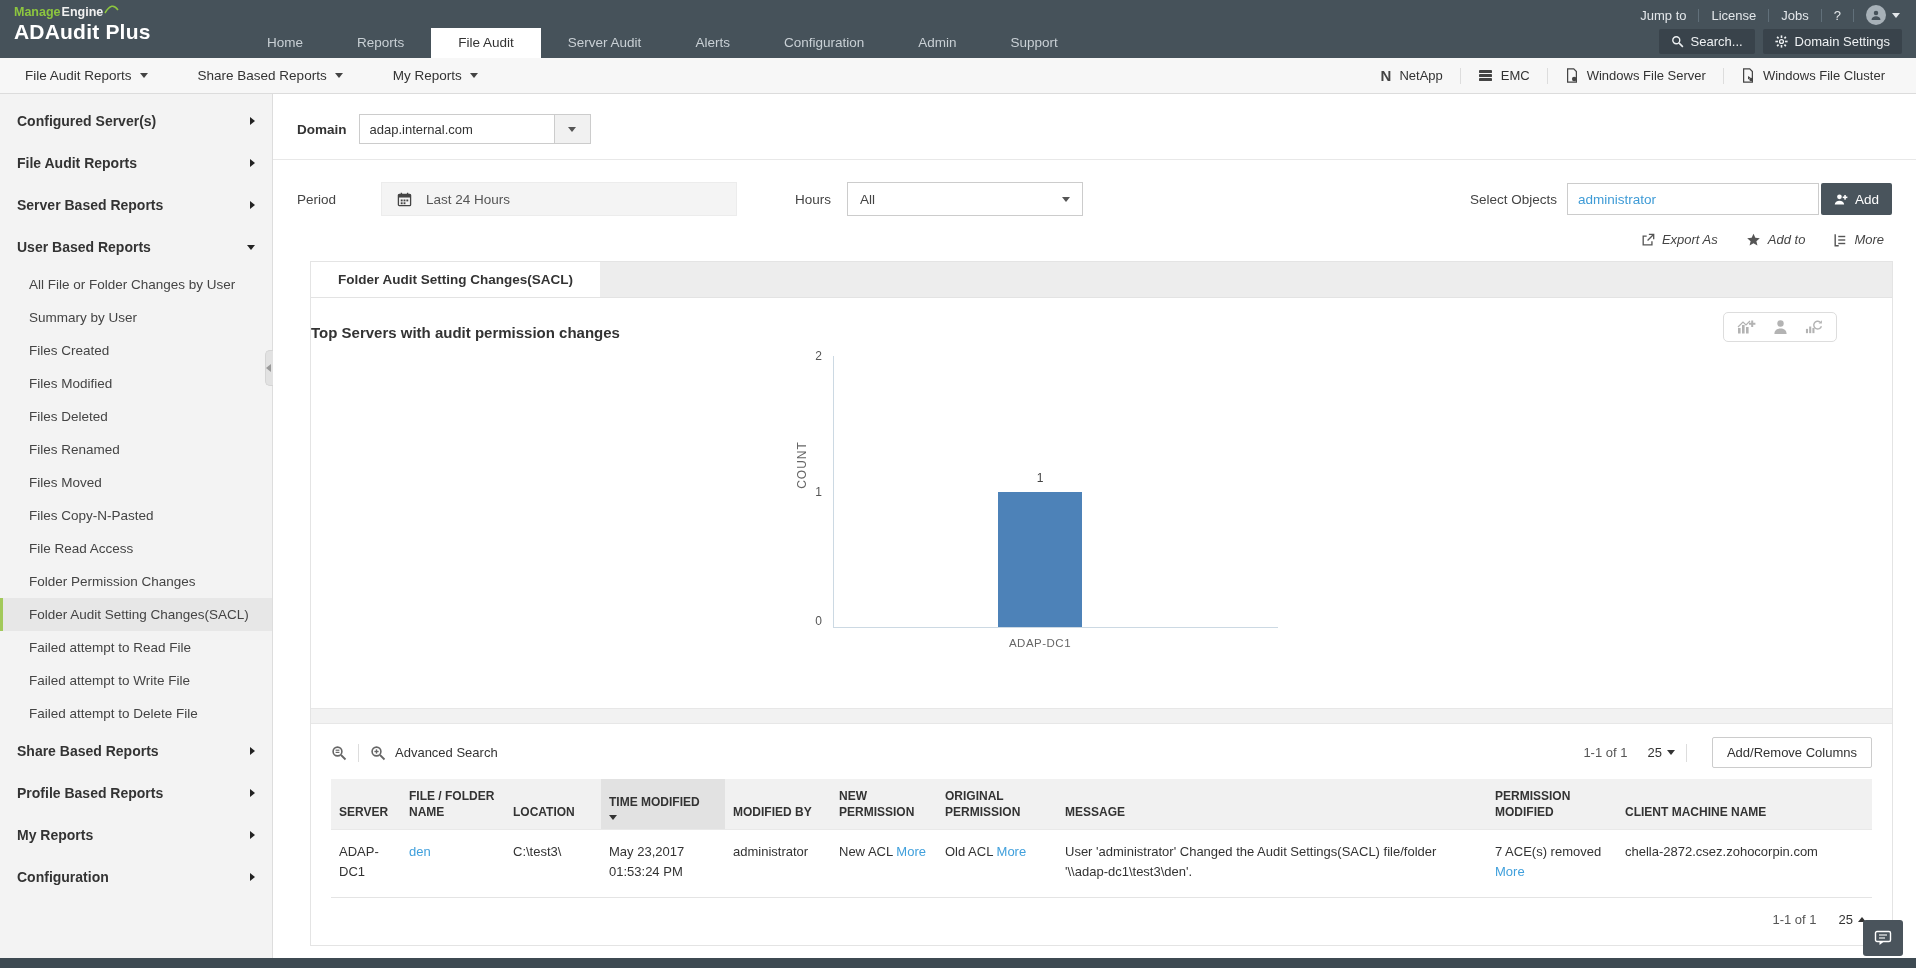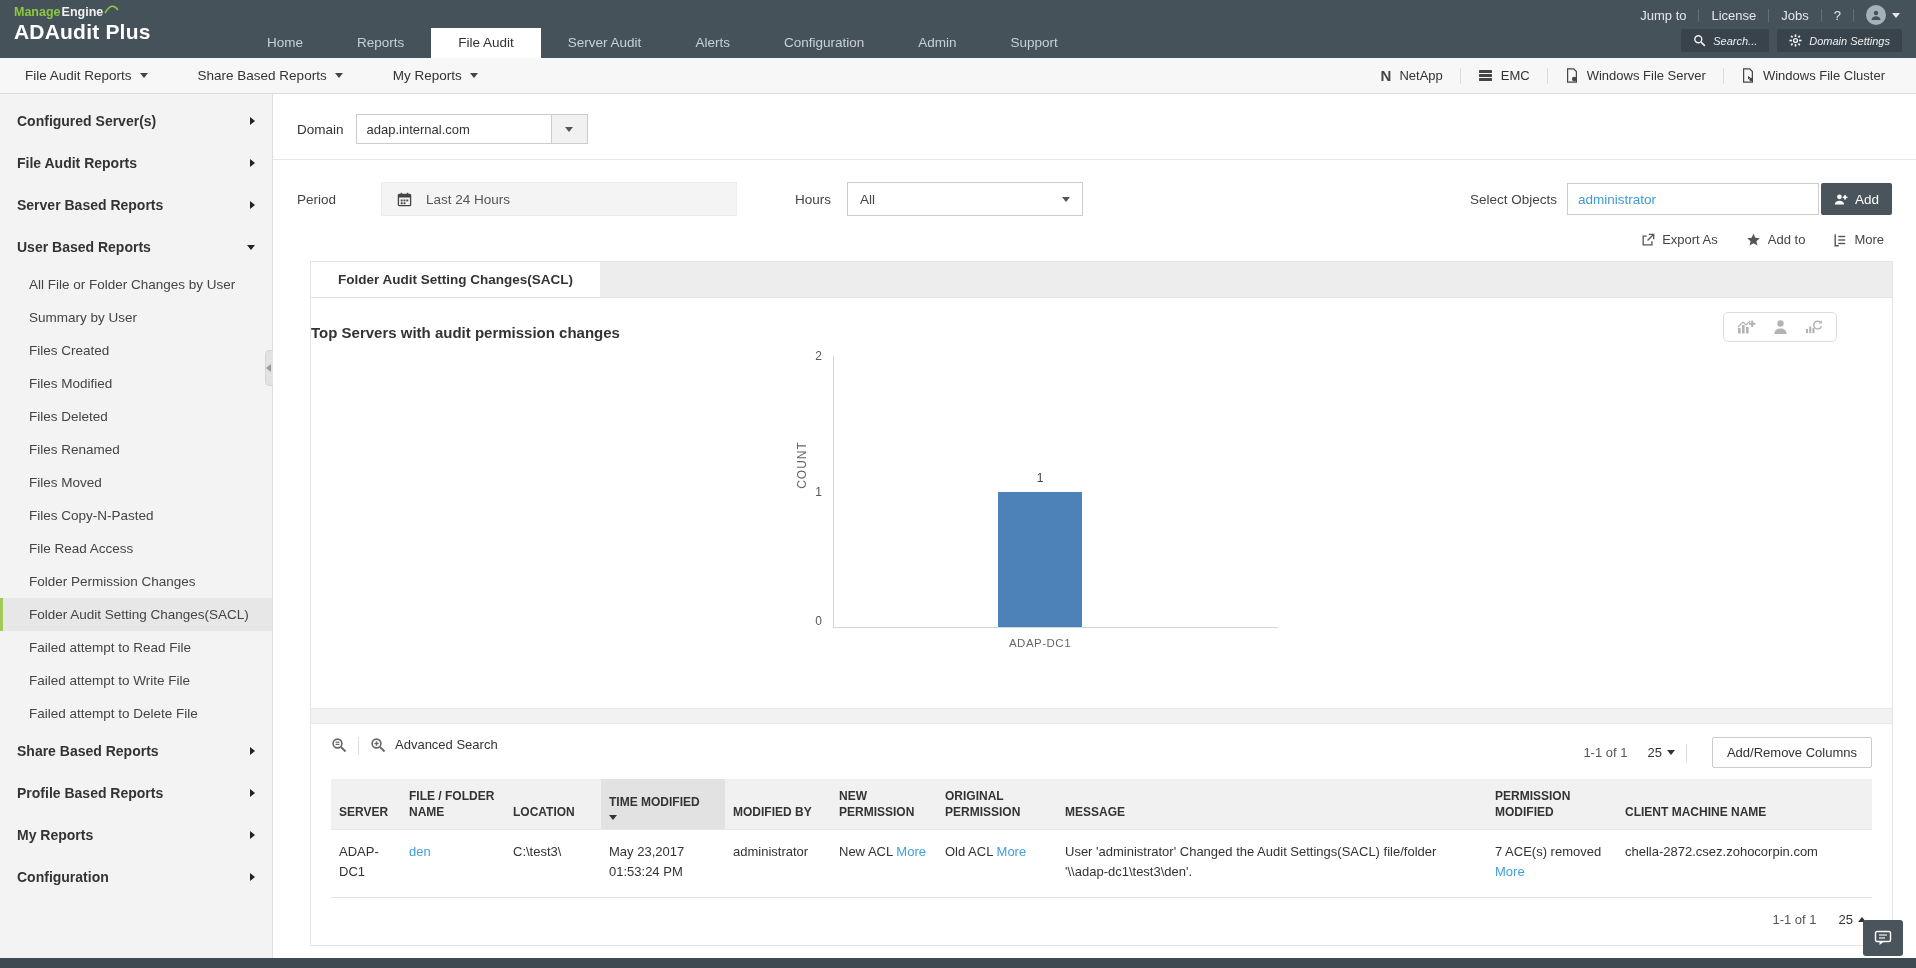--- a/index.html
+++ b/index.html
@@ -20,21 +20,21 @@
   .me-green{color:#8dc63f;} .me-white{color:#f0f0f0;}
   .brand-name{font-size:21px;font-weight:bold;color:#fff;margin-top:1px;letter-spacing:.2px;}
   .nav-tabs{margin-left:240px;display:flex;height:30px;}
   .nav-tab{padding:0 27px;line-height:30px;color:#c9d0d5;font-size:13.5px;cursor:pointer;}
   .nav-tab.active{background:#fff;color:#333;}
   .top-utility{position:absolute;right:16px;top:5px;display:flex;align-items:center;font-size:13px;color:#e3e7ea;}
   .top-utility .sep{width:1px;height:13px;background:#61707a;margin:0 12px;}
   .util-link{cursor:pointer;display:flex;align-items:center;gap:6px;}
   .avatar{width:20px;height:20px;border-radius:50%;background:#a7b1b8;display:flex;align-items:center;justify-content:center;color:#46525a;}
   .top-buttons{position:absolute;right:14px;top:29px;display:flex;gap:8px;}
-  .hbtn{background:#39434b;padding:5px 12px;font-size:11px;color:#eef1f3;border-radius:2px;display:flex;align-items:center;gap:7px;cursor:pointer;font-style:italic;}
+  .hbtn{background:#39434b;padding:5px 12px;font-size:13px;color:#eef1f3;border-radius:2px;display:flex;align-items:center;gap:7px;cursor:pointer;}
   
   .subbar{height:36px;background:#f7f7f7;border-bottom:1px solid #dcdcdc;display:flex;align-items:center;}
   .subbar-search{width:273px;height:100%;display:flex;align-items:center;gap:9px;padding-left:10px;border-right:1px solid #e3e3e3;color:#555;}
   .subbar-search input{width:212px;height:26px;border:1px solid #ddd;background:#fff;font-size:12.5px;padding:0 8px;color:#888;outline:none;font-family:"Liberation Sans",sans-serif;}
   .menu-item{padding:0 25px;height:100%;display:flex;align-items:center;gap:8px;font-size:13.5px;color:#333;cursor:pointer;}
   .menu-item .caret-down{color:#444;}
   .subbar-right{margin-left:auto;display:flex;align-items:center;height:100%;padding-right:14px;font-size:13px;color:#333;}
   .server-item{display:flex;align-items:center;gap:8px;padding:0 17px;cursor:pointer;color:#333;}
   .server-item svg, .server-item .nlogo{color:#444;}
   .nlogo{font-weight:bold;font-size:15px;color:#222;}
@@ -48,42 +48,42 @@
   .side-sub.selected{background:#e7e7e7;border-left:3px solid #a2c95a;}
   .side-handle{position:absolute;right:-1px;top:256px;width:8px;height:36px;background:#e2e2e2;border:1px solid #d5d5d5;border-right:none;border-radius:5px 0 0 5px;display:flex;align-items:center;justify-content:center;cursor:pointer;}
   .side-handle .caret-right{border-left-color:#9a9a9a;transform:rotate(180deg);transform-origin:40% 50%;}
   .main{flex:1;position:relative;background:#fff;overflow:hidden;}
   
   .report-head{display:flex;align-items:flex-start;padding:18px 24px 0 24px;}
   .report-titles{flex:1;}
   h1{font-size:17.5px;font-weight:bold;color:#2b2b2b;}
   .subtitle{font-size:12px;color:#9a9a9a;margin-top:7px;}
   .domain-box{display:flex;align-items:center;gap:12px;margin-top:2px;padding-right:36px;}
-  .domain-box label{font-size:13.5px;color:#333;}
+  .domain-box label{font-size:13.5px;color:#333;font-weight:bold;}
   .dselect{display:flex;cursor:pointer;}
   .dselect .dval{width:196px;height:30px;border:1px solid #ccc;background:#fff;display:flex;align-items:center;padding:8px 10px;font-size:13px;color:#333;}
   .dselect .dcaret{width:36px;height:30px;border:1px solid #ccc;border-left:none;background:#f1f1f1;display:flex;align-items:center;justify-content:center;color:#555;}
   .head-divider{border-top:1px solid #e8e8e8;margin-top:15px;}
   
   .filter-row{display:flex;align-items:center;padding:0 24px;margin-top:22px;}
   .flabel{font-size:13.5px;color:#444;}
   .lbl-period{width:84px;}
   .period-box{width:356px;height:34px;background:#f4f4f4;border:1px solid #ececec;display:flex;align-items:center;cursor:pointer;}
   .period-box .cal{width:44px;display:flex;justify-content:center;color:#444;}
   .period-box .pval{font-size:13.5px;color:#555;}
   .sp56{width:58px;}
   .lbl-hours{margin-right:16px;}
   .hours-select{width:236px;height:34px;border:1px solid #ccc;background:#fff;display:flex;align-items:center;padding:0 12px;font-size:13.5px;color:#444;cursor:pointer;}
   .hours-select .caret-down{margin-left:auto;color:#555;}
   .grow{flex:1;}
   .lbl-objects{margin-right:10px;}
   .objects-input{width:252px;height:32px;border:1px solid #ccc;background:#fff;font-size:13.5px;padding:0 10px;color:#3e9bd6;outline:none;font-family:"Liberation Sans",sans-serif;}
   .add-btn{margin-left:2px;height:32px;background:#49545c;color:#fff;font-size:13.5px;display:flex;align-items:center;gap:7px;padding:0 13px;border-radius:2px;cursor:pointer;}
   
-  .actions-row{display:flex;justify-content:flex-end;gap:28px;padding:16px 32px 0 0;font-size:13px;color:#444;}
+  .actions-row{display:flex;justify-content:flex-end;gap:28px;padding:16px 32px 0 0;font-size:13px;color:#444;font-style:italic;}
   .action-item{display:flex;align-items:center;gap:7px;cursor:pointer;color:#444;}
   .action-item svg{color:#555;}
   
   .panel{margin:14px 23px 0 37px;border:1px solid #e4e4e4;background:#fff;}
   .tabstrip{background:#ededed;height:36px;display:flex;border-bottom:1px solid #e3e3e3;}
   .tab-active{background:#fff;padding:0 27px;line-height:36px;font-size:13.5px;font-weight:bold;color:#333;cursor:pointer;}
   
   .chart-wrap{position:relative;height:410px;}
   .chart-title{text-align:left;font-weight:bold;font-size:15px;color:#333;padding-top:26px;}
   .chart-tools{position:absolute;right:55px;top:14px;border:1px solid #ddd;border-radius:5px;padding:6px 13px;display:flex;gap:17px;color:#b3b3b3;align-items:center;}
@@ -91,21 +91,21 @@
   .plot{position:absolute;left:522px;top:58px;width:445px;height:272px;border-left:1px solid #ccd9e3;border-bottom:1px solid #ccd9e3;}
   .ytick{position:absolute;right:calc(100% + 12px);font-size:12px;color:#555;}
   .yt2{top:-7px;} .yt1{top:129px;} .yt0{top:258px;}
   .ylabel{position:absolute;left:-64px;top:102px;width:64px;text-align:center;transform:rotate(-90deg);font-size:12px;color:#666;letter-spacing:1px;}
   .bar-group{position:absolute;left:164px;bottom:0;width:84px;height:100%;}
   .bar{position:absolute;bottom:0;left:0;width:100%;background:#4d82b8;cursor:pointer;}
   .bar-value{position:absolute;left:0;width:100%;text-align:center;font-size:12px;color:#444;}
   .xlabel{position:absolute;top:calc(100% + 10px);left:164px;width:84px;text-align:center;font-size:11.5px;color:#666;letter-spacing:.5px;}
   .section-gap{height:16px;background:#f2f2f2;border-top:1px solid #e7e7e7;border-bottom:1px solid #e7e7e7;}
   
-  .table-toolbar{display:flex;padding:13px 20px 11px;}
+  .table-toolbar{display:flex;align-items:center;padding:13px 20px 11px;}
   .ticon{color:#666;cursor:pointer;}
   .tsep{width:1px;height:18px;background:#ddd;margin:0 11px;}
   .adv-label{font-size:13px;color:#333;margin-left:9px;cursor:pointer;}
   .tt-right{margin-left:auto;display:flex;align-items:center;}
   .range-txt{font-size:13px;color:#555;}
   .pagesize{margin-left:20px;font-size:13px;color:#333;display:flex;align-items:center;gap:5px;cursor:pointer;}
   .arc-btn{margin-left:14px;background:#fff;border:1px solid #ccc;border-radius:2px;padding:7px 14px;font-size:13px;color:#333;cursor:pointer;font-family:"Liberation Sans",sans-serif;}
   table{width:calc(100% - 40px);margin:0 20px;border-collapse:collapse;table-layout:fixed;font-size:13px;color:#333;}
   th{background:#f1f1f1;text-align:left;font-size:12px;font-weight:bold;color:#333;padding:9px 8px;vertical-align:bottom;line-height:1.35;}
   th.sorted{background:#e2e2e2;}

